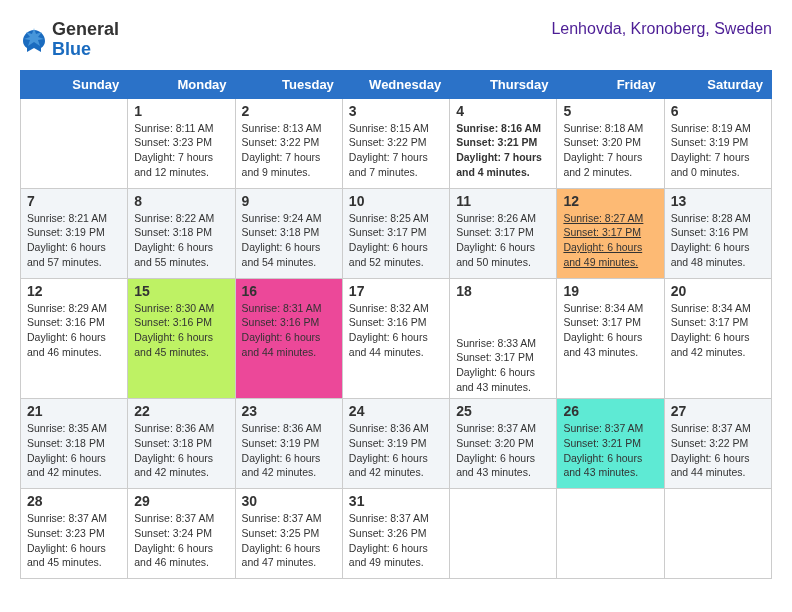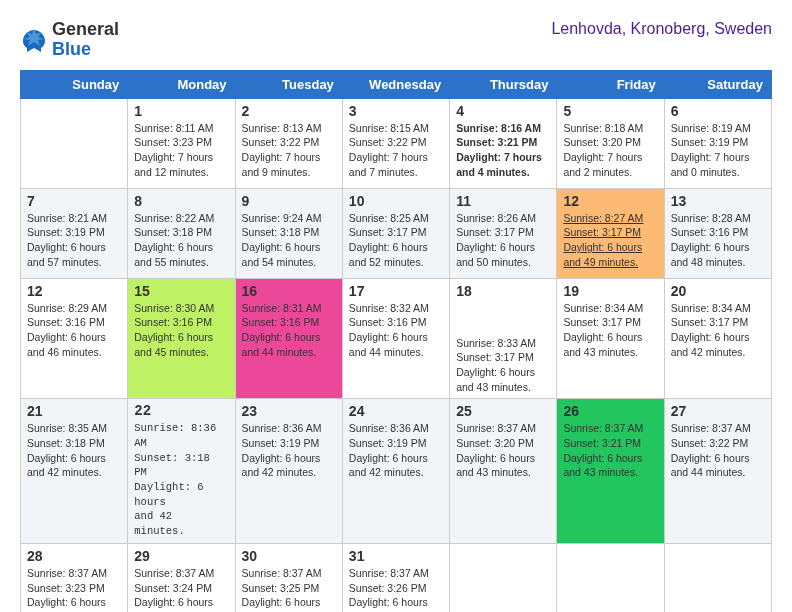--- a/index.html
+++ b/index.html
@@ -273,21 +273,21 @@
         </td>
       </tr>
       <tr class="week-row" style="background: rgb(245, 245, 245);">
         <td style="background: rgb(242, 245, 248);">
           <span class="day-number">21</span>
           <div class="day-info" style="white-space: pre-line;">Sunrise: 8:35 AM
 Sunset: 3:18 PM
 Daylight: 6 hours
 and 42 minutes.</div>
         </td>
-        <td style="background: rgb(242, 245, 248); font-family: Liberation Mono, monospace;">
+        <td style="background: rgb(242, 245, 248);">
           <span class="day-number">22</span>
           <div class="day-info" style="white-space: pre-line;">Sunrise: 8:36 AM
 Sunset: 3:18 PM
 Daylight: 6 hours
 and 42 minutes.</div>
         </td>
         <td style="background: rgb(242, 245, 248);">
           <span class="day-number">23</span>
           <div class="day-info" style="white-space: pre-line;">Sunrise: 8:36 AM
 Sunset: 3:19 PM
@@ -301,21 +301,21 @@
 Daylight: 6 hours
 and 42 minutes.</div>
         </td>
         <td style="background: rgb(242, 245, 248);">
           <span class="day-number">25</span>
           <div class="day-info" style="white-space: pre-line;">Sunrise: 8:37 AM
 Sunset: 3:20 PM
 Daylight: 6 hours
 and 43 minutes.</div>
         </td>
-        <td style="background: #22c55e;">
+        <td style="background: #5eead4;">
           <span class="day-number">26</span>
           <div class="day-info" style="white-space: pre-line;">Sunrise: 8:37 AM
 Sunset: 3:21 PM
 Daylight: 6 hours
 and 43 minutes.</div>
         </td>
         <td style="background: rgb(242, 245, 248);">
           <span class="day-number">27</span>
           <div class="day-info" style="white-space: pre-line;">Sunrise: 8:37 AM
 Sunset: 3:22 PM

